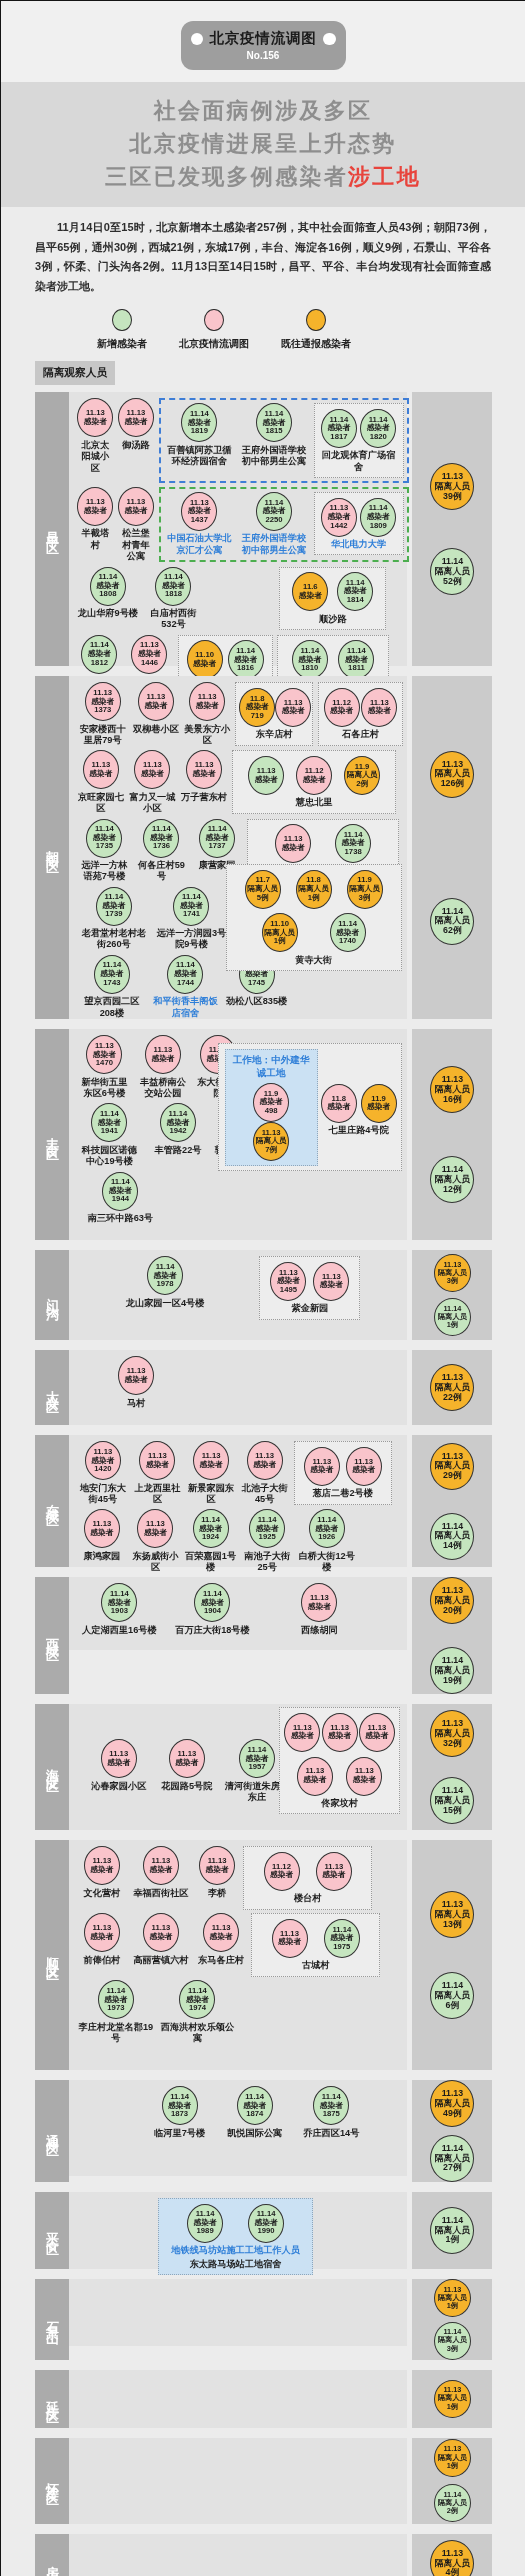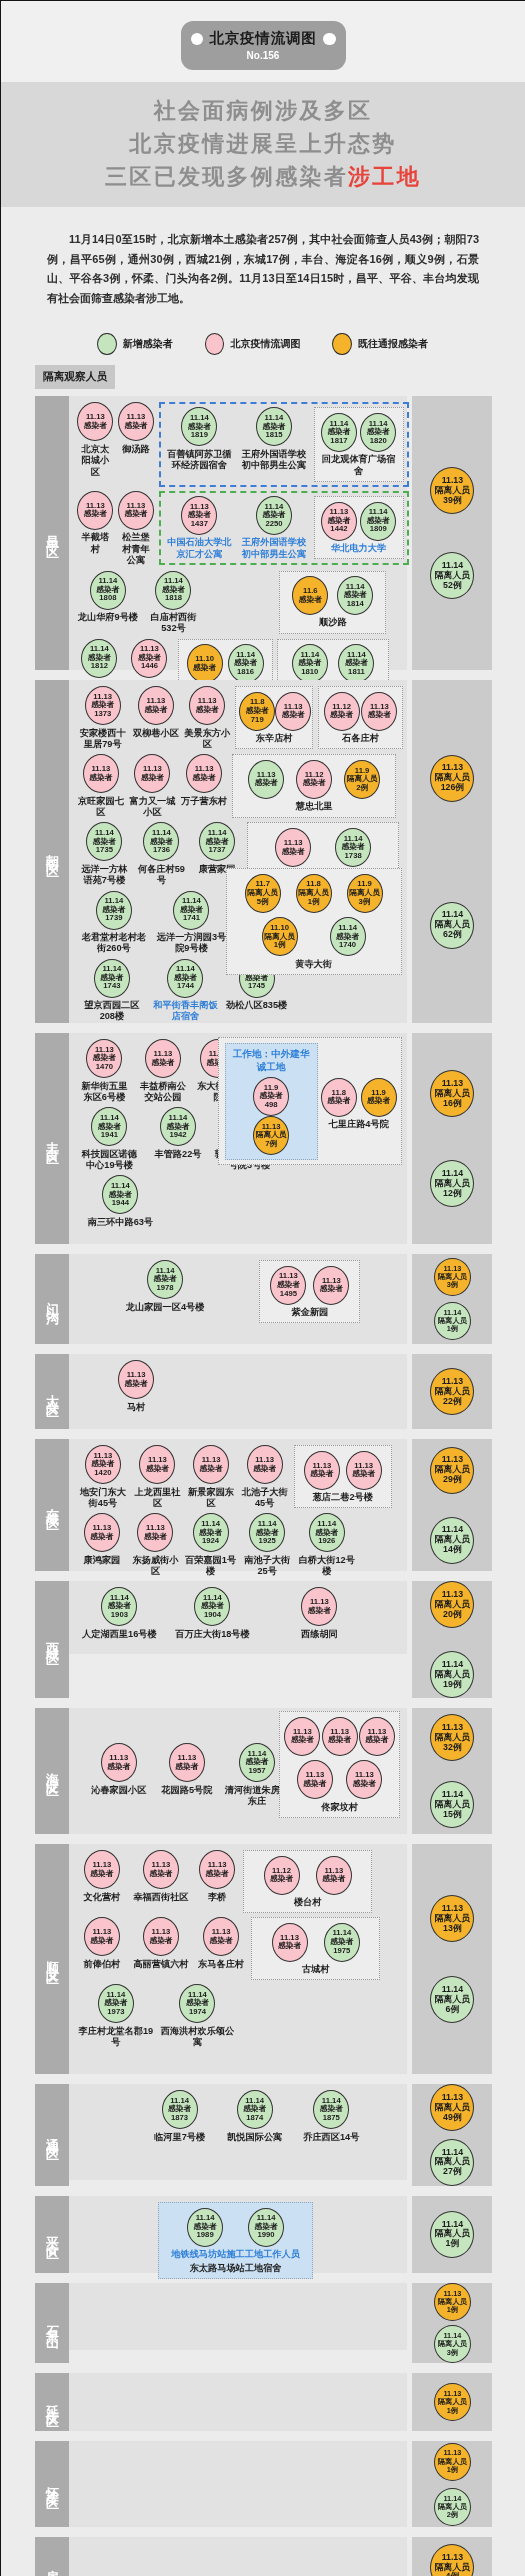--- a/index.html
+++ b/index.html
@@ -12,24 +12,24 @@
   .badge-title{color:#1b1b1b;font-weight:700;font-size:14.5px;letter-spacing:0.8px;padding-top:8.4px;}
   .badge-no{color:#fff;font-size:10px;font-weight:700;margin-top:1.5px;}
   .hole{width:12.2px;height:12.2px;background:#fff;border-radius:50%;position:absolute;top:11.5px;}
   .hole.l{left:10px}.hole.r{right:10px}
   
   .title-band{background:#D8D8D8;text-align:center;padding:12.2px 0 13.8px;}
   .title-line{font-size:22px;font-weight:800;color:#8E8E8E;letter-spacing:2.3px;line-height:1.5;}
   .accent{color:#E8443C;}
   
   .intro{padding:10.7px 34px 3.1px;}
-  .intro p{font-size:11px;line-height:1.8;color:#2d2d2d;font-weight:600;text-indent:2em;margin:12px;text-align:justify;}
+  .intro p{font-size:11px;line-height:1.8;color:#2d2d2d;font-weight:600;text-indent:2em;margin:0;text-align:justify;}
   
   .legend{display:flex;gap:32px;padding:9.2px 0 9.2px 96px;align-items:center;}
-  .legend-item{display:flex;align-items:center;gap:6.1px;}
+  .legend-item{display:flex;align-items:center;gap:6.1px;flex-direction:column;}
   .legend-swatch{width:17.6px;height:20px;border:1.5px solid #2b2b2b;border-radius:50%;}
   .legend-label{font-size:10px;font-weight:700;color:#222;}
   
   .table{padding:0 34px;}
   .thead{display:flex;gap:5.4px;margin-bottom:6.9px;}
   .th{font-size:10.7px;font-weight:700;color:#222;text-align:center;padding:5.4px 0;}
   .th-left{width:372px;background:#E2A4A9;}
   .th-right{width:80px;background:#C7C7C7;}
   .district{display:flex;margin-bottom:10px;}
   .d-label{width:34px;background:#ABABAB;display:flex;align-items:center;justify-content:center;flex:0 0 auto;}
@@ -622,21 +622,21 @@
               </div>
               <div class="cell" style="width: 47px;">
                 <div class="circles">
                   <div class="circle pink">
                     <div class="c-date">11.13</div>
                     <div class="c-text">感染者</div>
                   </div>
                 </div>
                 <div class="cell-label">东大街8号院</div>
               </div>
-              <div class="box " style="position: absolute; right: 3.1px; top: 4px;">
+              <div class="box " style="position: absolute; right: 3.1px; top: 14px;">
                 <div class="inner-row">
                   <div class="box fillblue" style="width: 93px;">
                     <div class="top-label">工作地：中外建华诚工地</div>
                     <div class="circles stack">
                       <div class="circle pink">
                         <div class="c-date">11.9</div>
                         <div class="c-text">感染者</div>
                         <div class="c-num">498</div>
                       </div>
                       <div class="circle orange">

